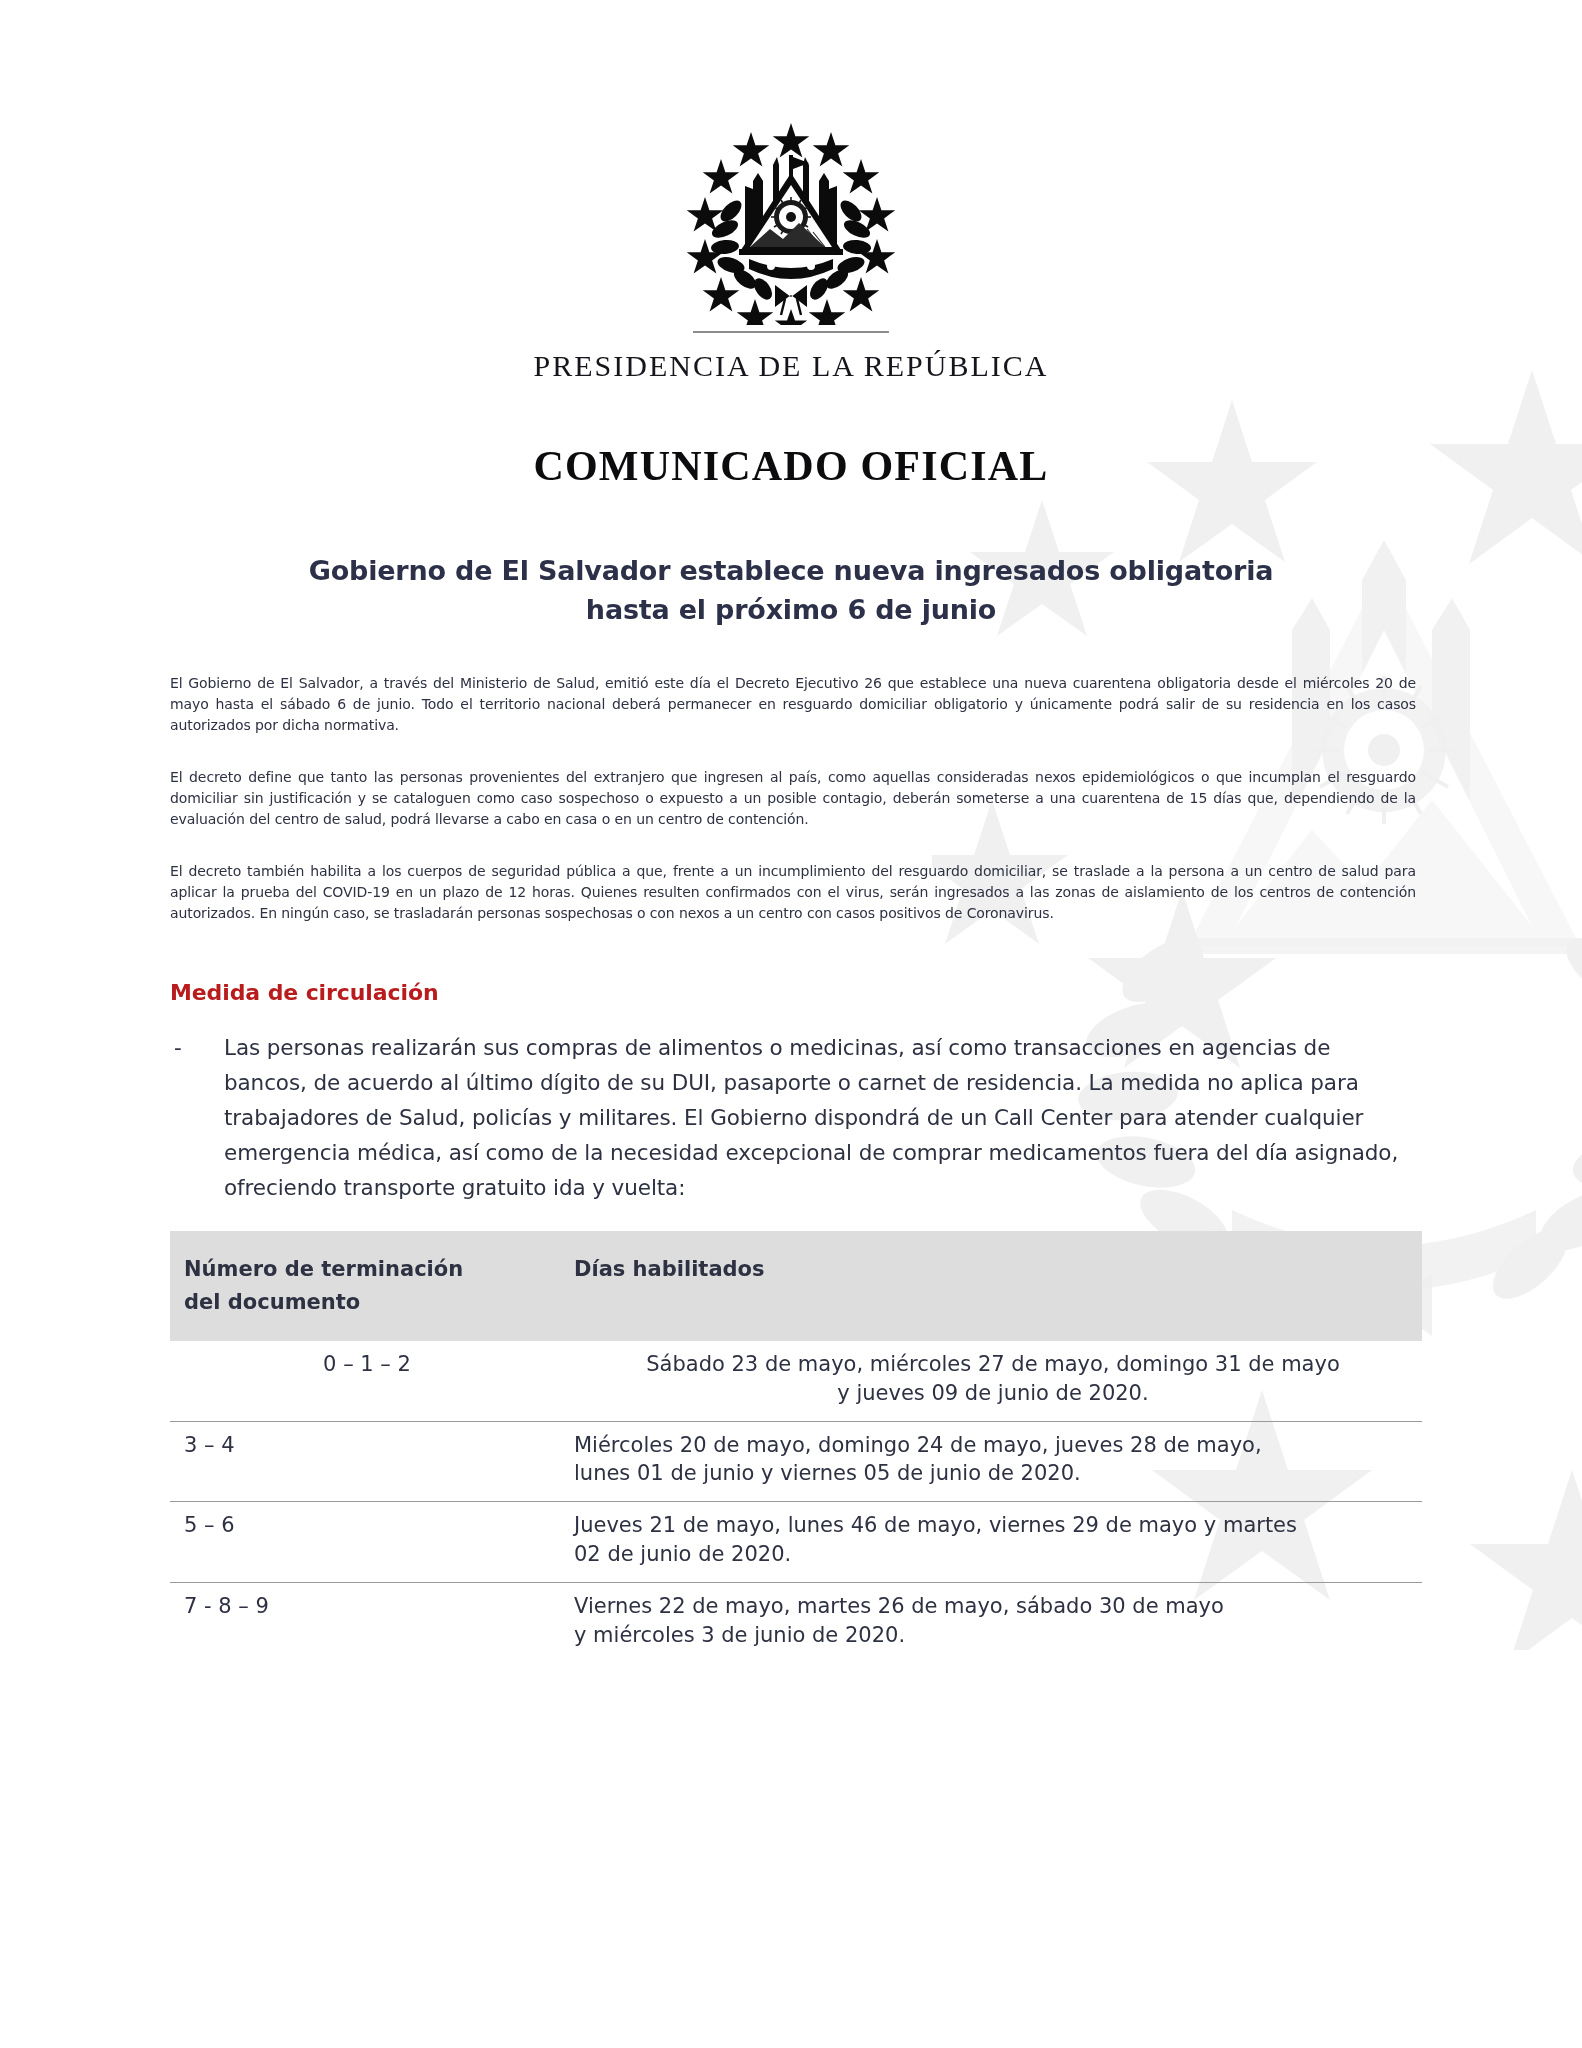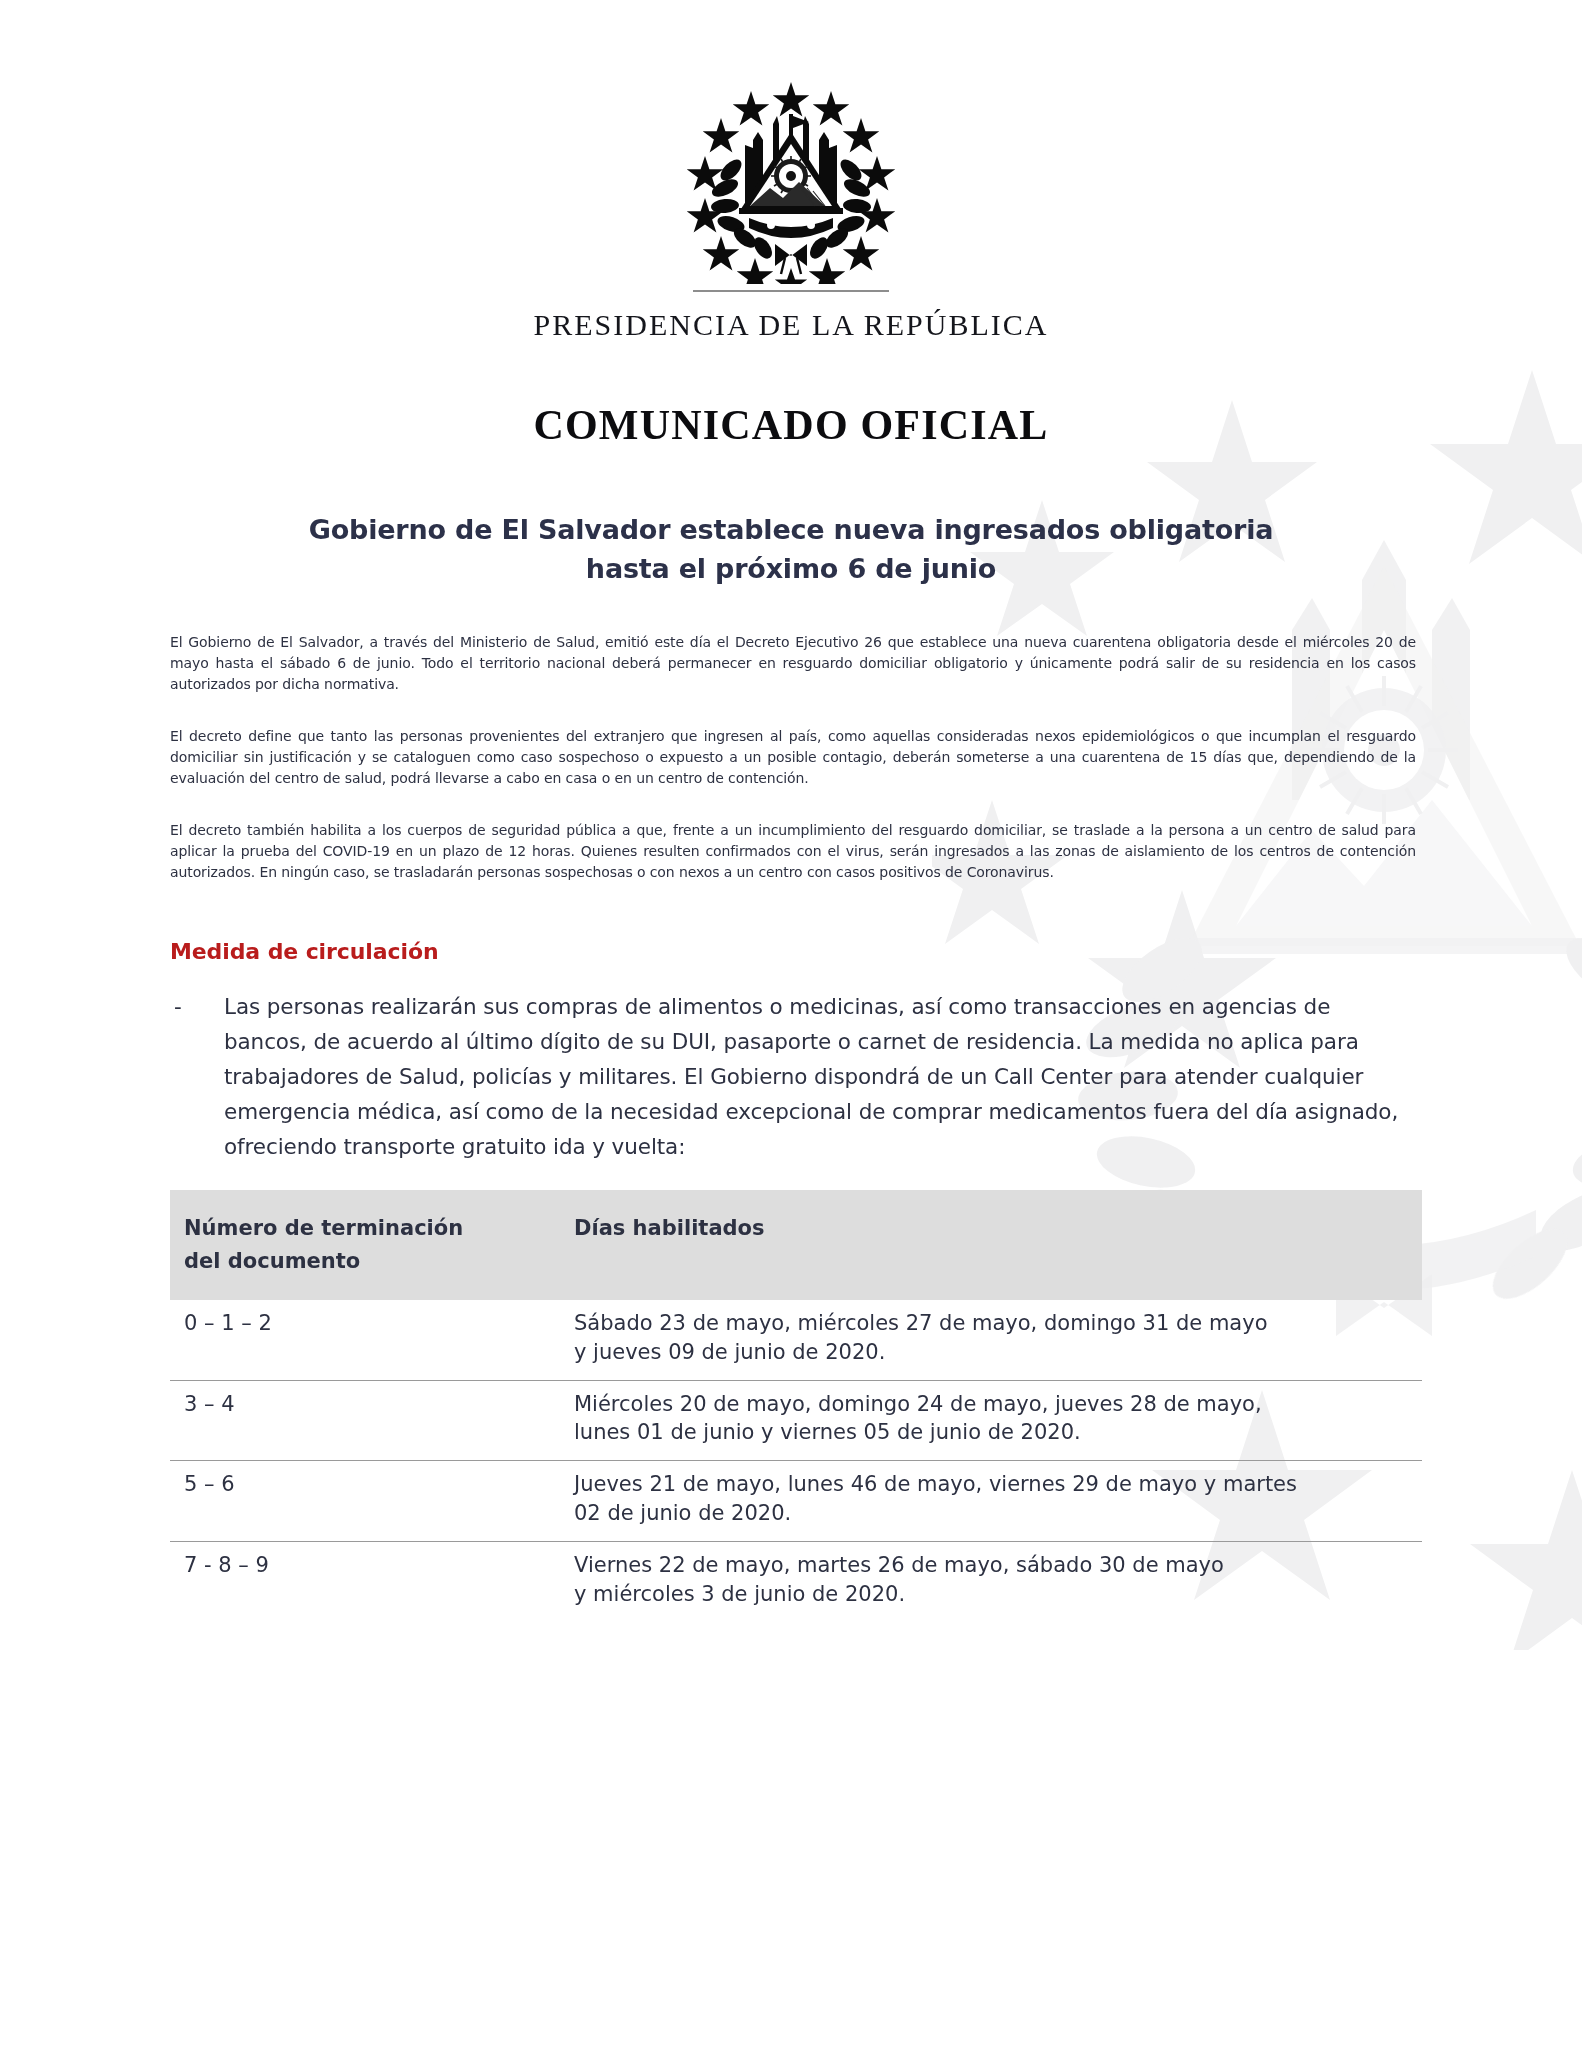--- a/index.html
+++ b/index.html
@@ -25,20 +25,21 @@
     pointer-events: none;
   }
   #watermark svg { width: 100%; height: 100%; display: block; }
 
   
   #page {
     position: relative;
     z-index: 2;
     width: 1582px;
     padding: 0;
+    margin-top: 41px;
   }
 
   
   .masthead {
     text-align: center;
     padding-top: 78px;
   }
   .crest {
     width: 232px;
     height: 206px;
@@ -161,21 +162,21 @@
 
   table.days tbody td {
     font-size: 21px;
     line-height: 1.38;
     color: #2d3142;
     padding: 9px 10px 13px 14px;
     vertical-align: top;
     border-top: 1.5px solid #9a9a9a;
     background: transparent;
   }
-  table.days tbody tr:first-child td { border-top: none; }
+  table.days tbody tr:first-child td { border-top: none; text-align: center; }
   table.days tbody td .dl2 { display: block; }
   table.days tbody td.num { white-space: nowrap; }
 </style>
 </head>
 <body>
 
 <div id="watermark">
   <svg viewBox="0 0 760 1320" xmlns="http://www.w3.org/2000/svg" aria-hidden="true">
     <g fill="#f0f0f1">
 

